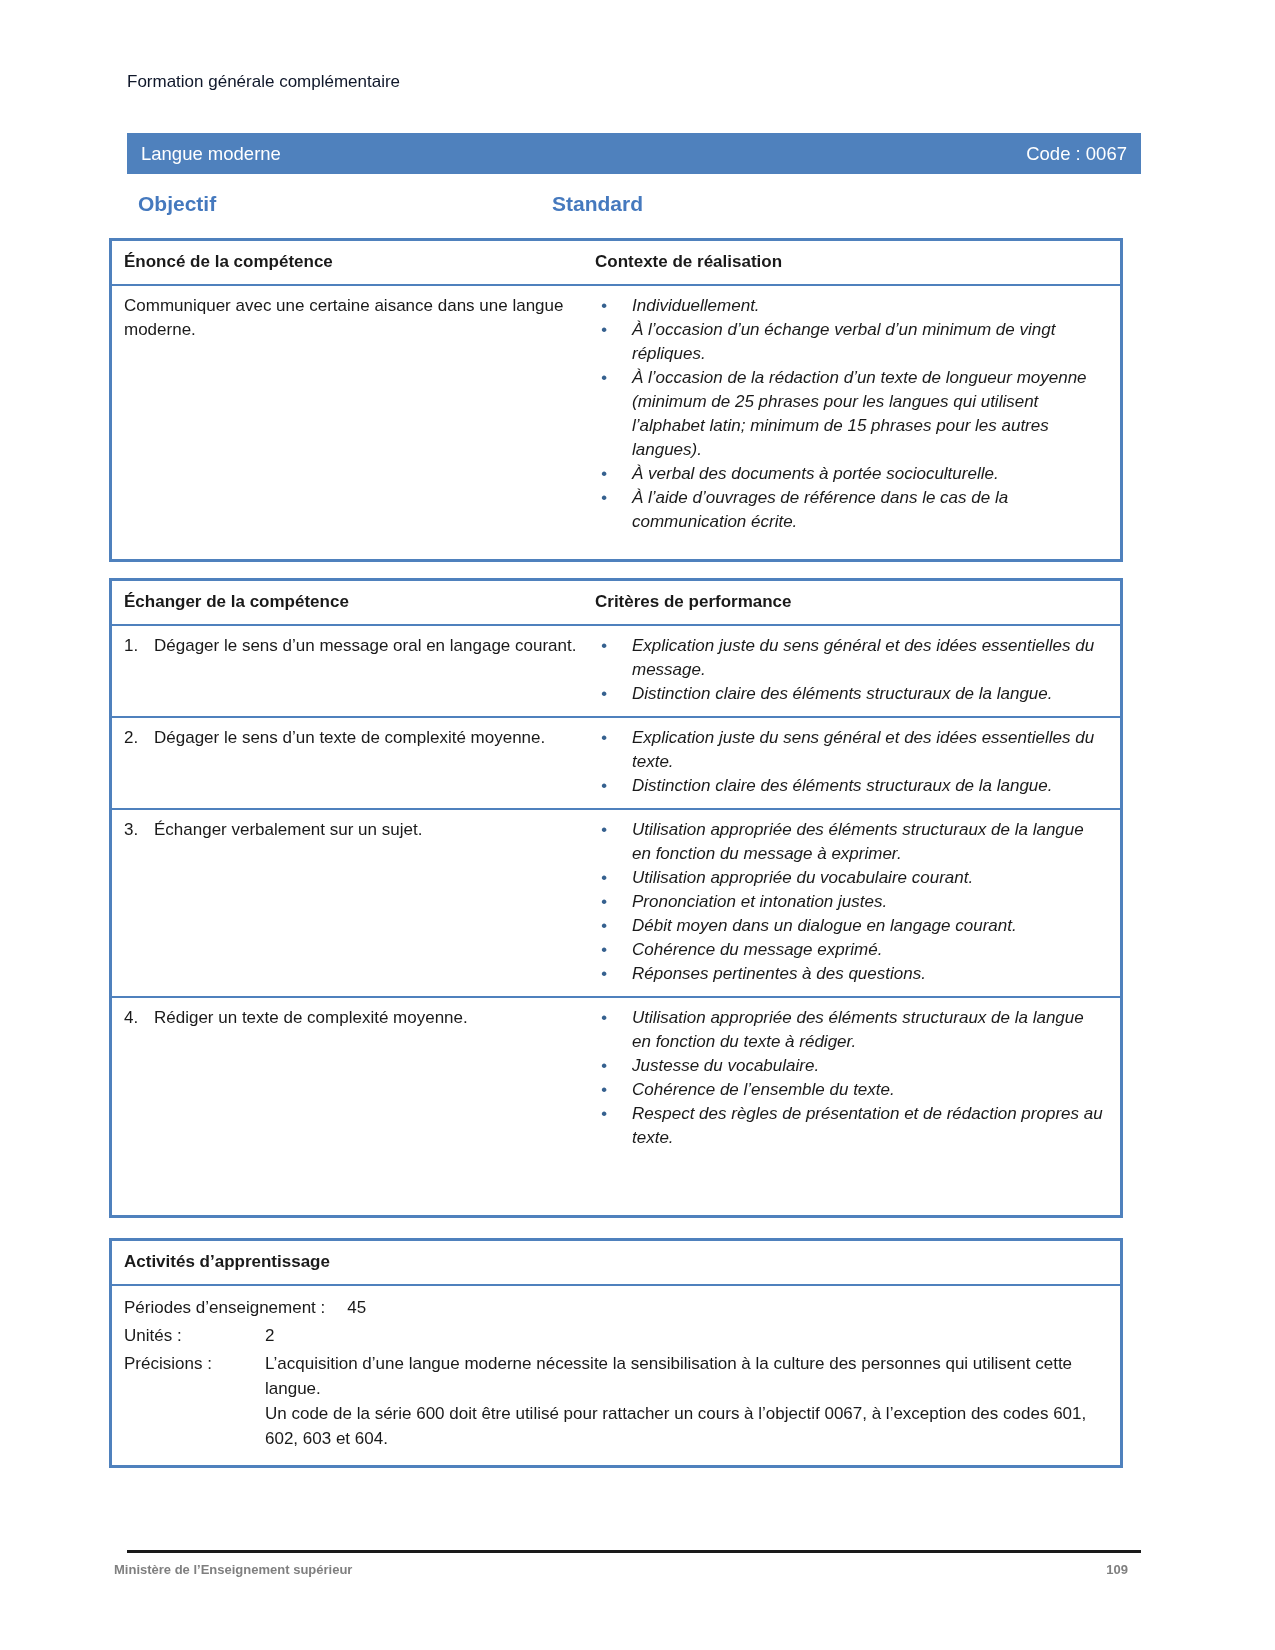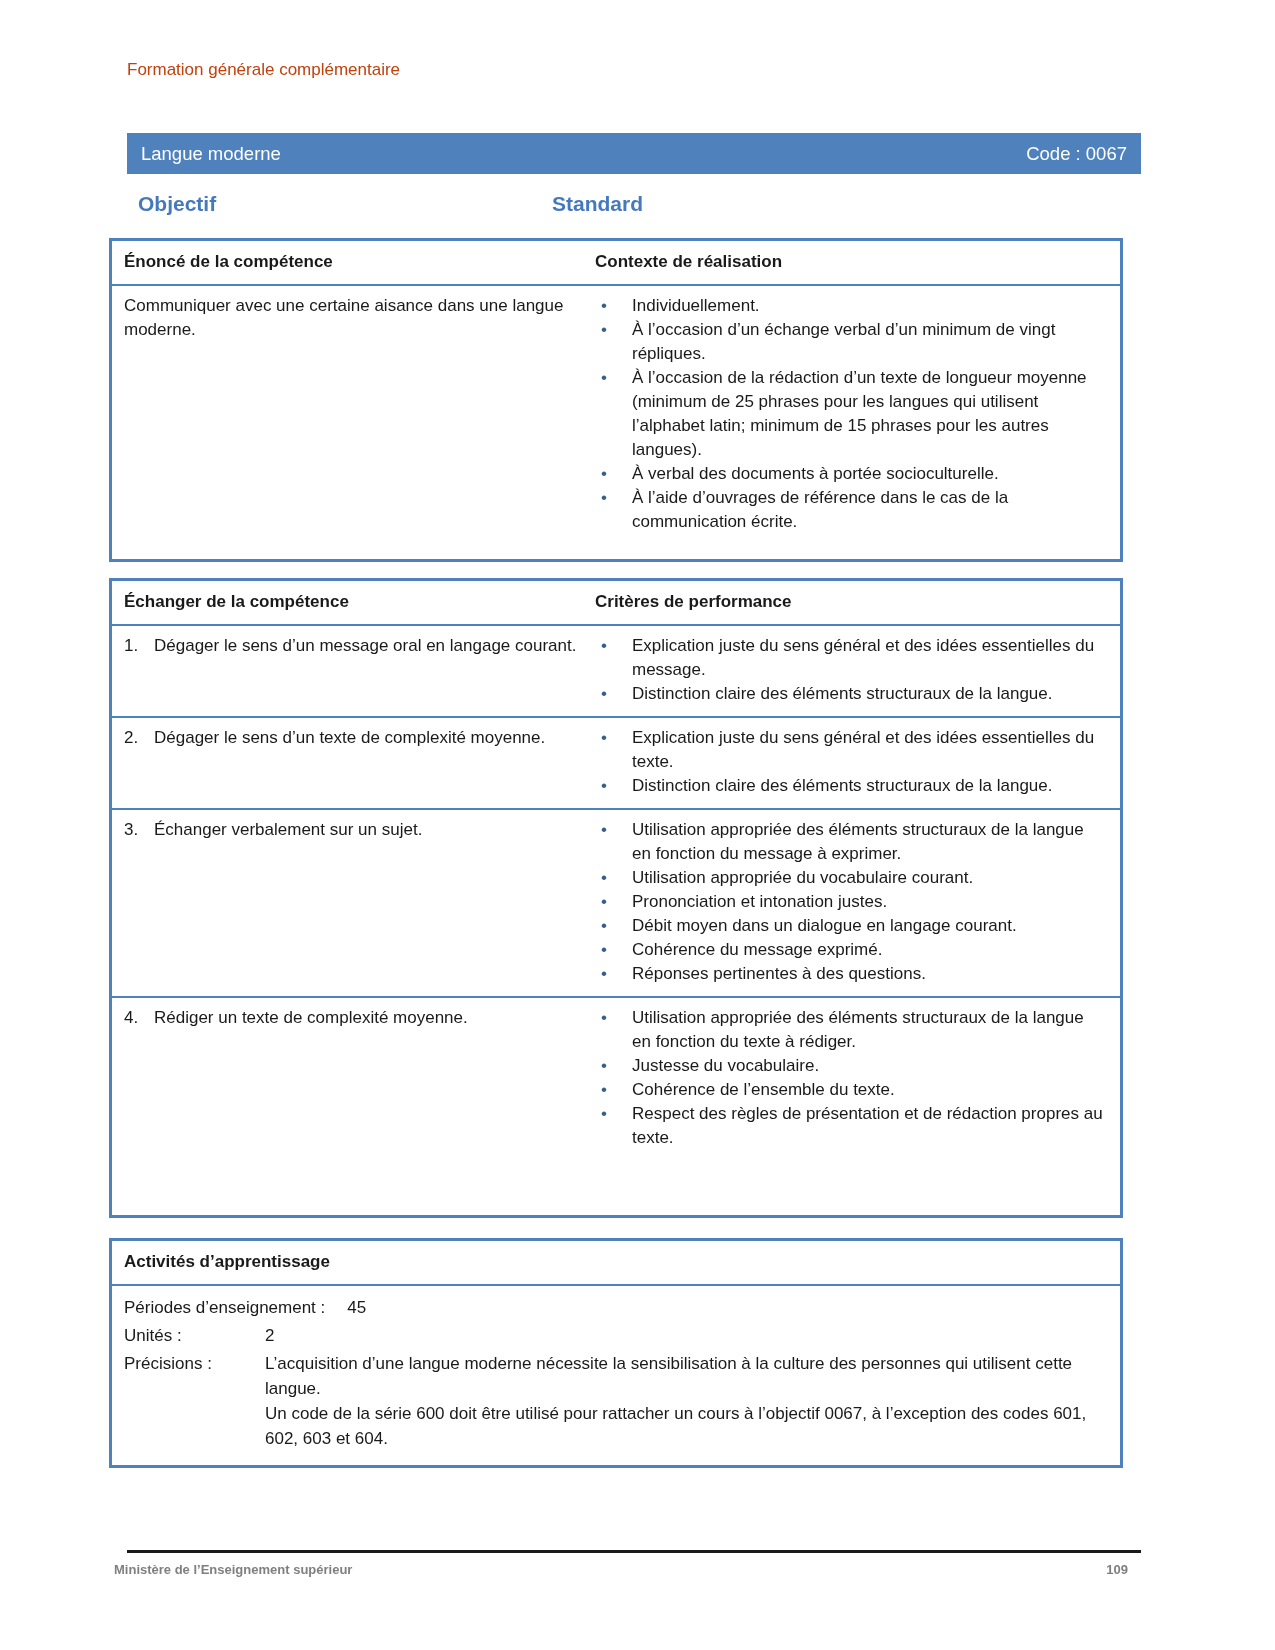--- a/index.html
+++ b/index.html
@@ -8,22 +8,22 @@
     width:1275px;
     height:1650px;
     background:#ffffff;
     font-family:"Liberation Sans","DejaVu Sans",sans-serif;
     color:#1a1a1a;
     font-size:17px;
     line-height:24px;
   }
   .top-label{
     position:absolute;
-    left:127px; top:58px;
-    color:#c2410c;
+    left:127px; top:70px;
+    color:#0f172a;
     font-size:17px;
   }
   .code-bar{
     position:absolute;
     left:127px; top:133px;
     width:1014px; height:41px;
     background:#4f81bd;
     color:#ffffff;
     display:flex;
     justify-content:space-between;
@@ -77,20 +77,21 @@
     padding:8px 14px 10px 0;
   }
   .cl p{margin:0;}
   ul.bullets{
     margin:0; padding:0;
     list-style:none;
   }
   ul.bullets li{
     position:relative;
     padding-left:37px;
+    font-style:italic;
   }
   ul.bullets li::before{
     content:"•";
     position:absolute;
     left:6px; top:0;
     color:#36618f;
     font-size:17px;
   }
   .num-item{display:flex;}
   .num-item .num{width:30px;flex:none;}

